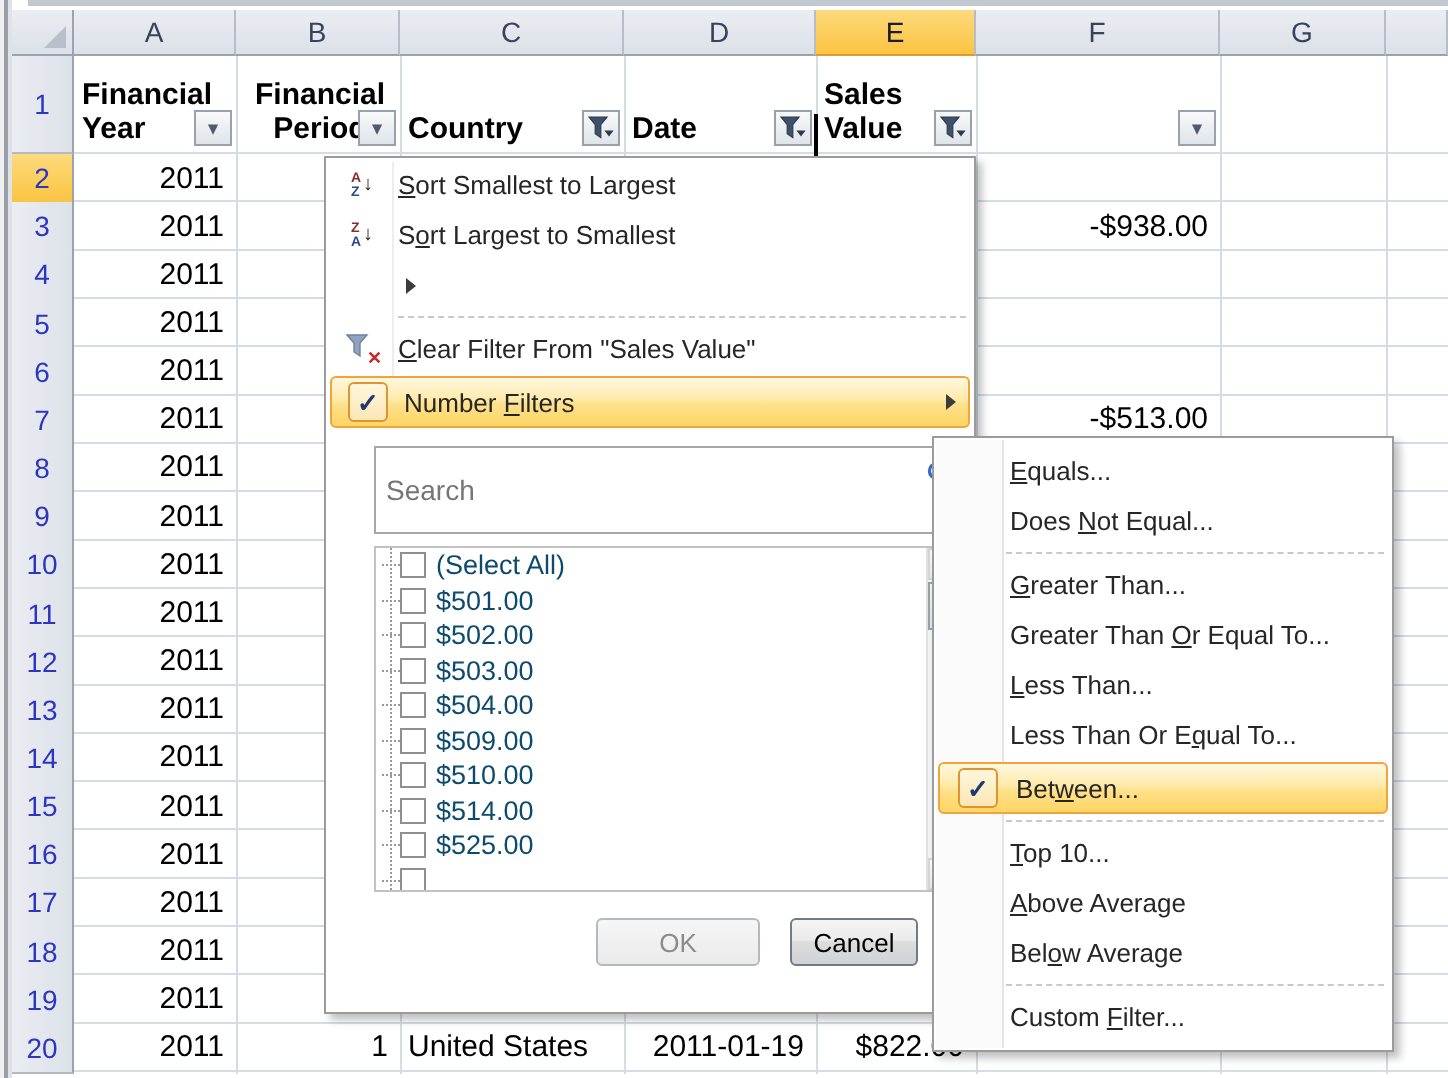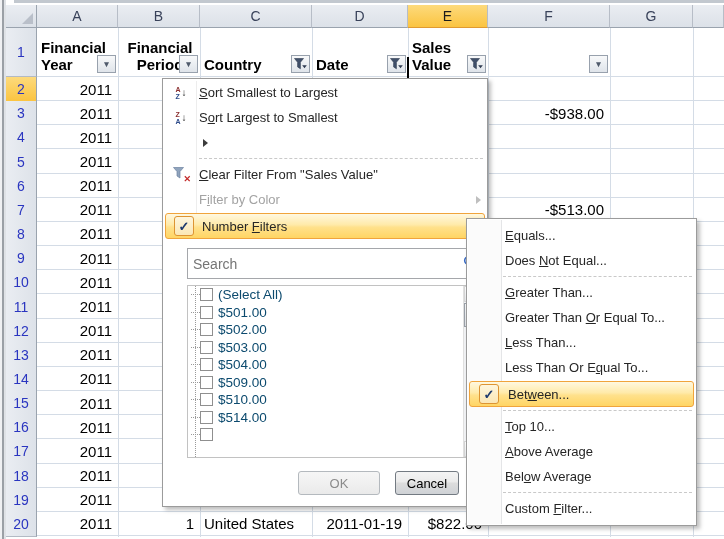--- a/index.html
+++ b/index.html
@@ -66,21 +66,21 @@
     font-size:13px;font-weight:bold;color:#1e3a6e;}
   .msep{border-top:1px dashed #c9c9c9;margin:3px 4px 3px 36px;height:0;}
   
   .sorticon{display:flex;align-items:center;gap:1px;}
   .sorticon .letters{display:flex;flex-direction:column;font-size:7px;font-weight:bold;line-height:7px;}
   .sorticon .t{color:#8a2f2f;} .sorticon .b{color:#2d4b8a;}
   .sorticon .darr{font-size:10px;color:#222;line-height:10px;}
   .clearfilter{position:relative;width:16px;height:15px;}
   .clearfilter .rx{position:absolute;right:-2px;bottom:-2px;font-size:9px;font-weight:bold;color:#c42b2b;}
   
-  #search-wrap{position:relative;margin:9px 5px 0 24px;height:31px;box-sizing:border-box;
+  #search-wrap{position:relative;margin:9px 5px 0 24px;height:44px;box-sizing:border-box;
     border:1px solid #a5a7ab;background:#fff;}
   #search-input{position:absolute;inset:0;border:0;outline:none;padding:0 22px 0 5px;
     font-size:14px;color:#444;font-family:"Liberation Sans",sans-serif;background:transparent;}
   #search-input::placeholder{color:#757575;opacity:1;}
   #search-icon{position:absolute;right:4px;top:6px;}
   
   #value-list{position:relative;margin:6px 5px 0 24px;height:173px;box-sizing:border-box;
     border:1px solid #c2c2c2;overflow:hidden;}
   #value-list::before{content:"";position:absolute;left:7px;top:0;bottom:0;width:0;
     border-left:1px dotted #9a9a9a;}
@@ -279,25 +279,20 @@
         </div>
         <div class="msep"></div>
         <div class="mi">
           <div class="gut">
             <span class="clearfilter"><svg width="13" height="12" viewBox="0 0 13 12">
                 <path d="M0.5 0.5 H10.5 L7 4.5 V11 L4 9 V4.5 Z" fill="#90a4bd" stroke="#6d82a0" stroke-width="0.7"></path>
               </svg><span class="rx">✕</span></span>
           </div>
           <div class="lbl"><u>C</u>lear Filter From "Sales Value"</div>
         </div>
-        <div class="mi disabled">
-          <div class="gut"></div>
-          <div class="lbl">F<u>i</u>lter by Color</div>
-          <div class="subarrow"></div>
-        </div>
         <div class="mi hl">
           <div class="gut">
             <span class="chkbox">✓</span>
           </div>
           <div class="lbl">Number <u>F</u>ilters</div>
           <div class="subarrow"></div>
         </div>
       </div>
 
     <div id="search-wrap">
@@ -346,20 +341,25 @@
             <div class="llabel">$510.00</div>
           </div>
           <div class="lrow">
             <div class="tree"></div>
             <div class="cb"></div>
             <div class="llabel">$514.00</div>
           </div>
           <div class="lrow">
             <div class="tree"></div>
             <div class="cb"></div>
+            <div class="llabel">$525.00</div>
+          </div>
+          <div class="lrow">
+            <div class="tree"></div>
+            <div class="cb"></div>
           </div>
         </div>
       <div id="list-scrollbar">
         <div id="sb-up" class="sbtn">▲</div>
         <div id="sb-thumb"></div>
         <div id="sb-down" class="sbtn">▼</div>
       </div>
     </div>
 
     <div id="btn-row">

